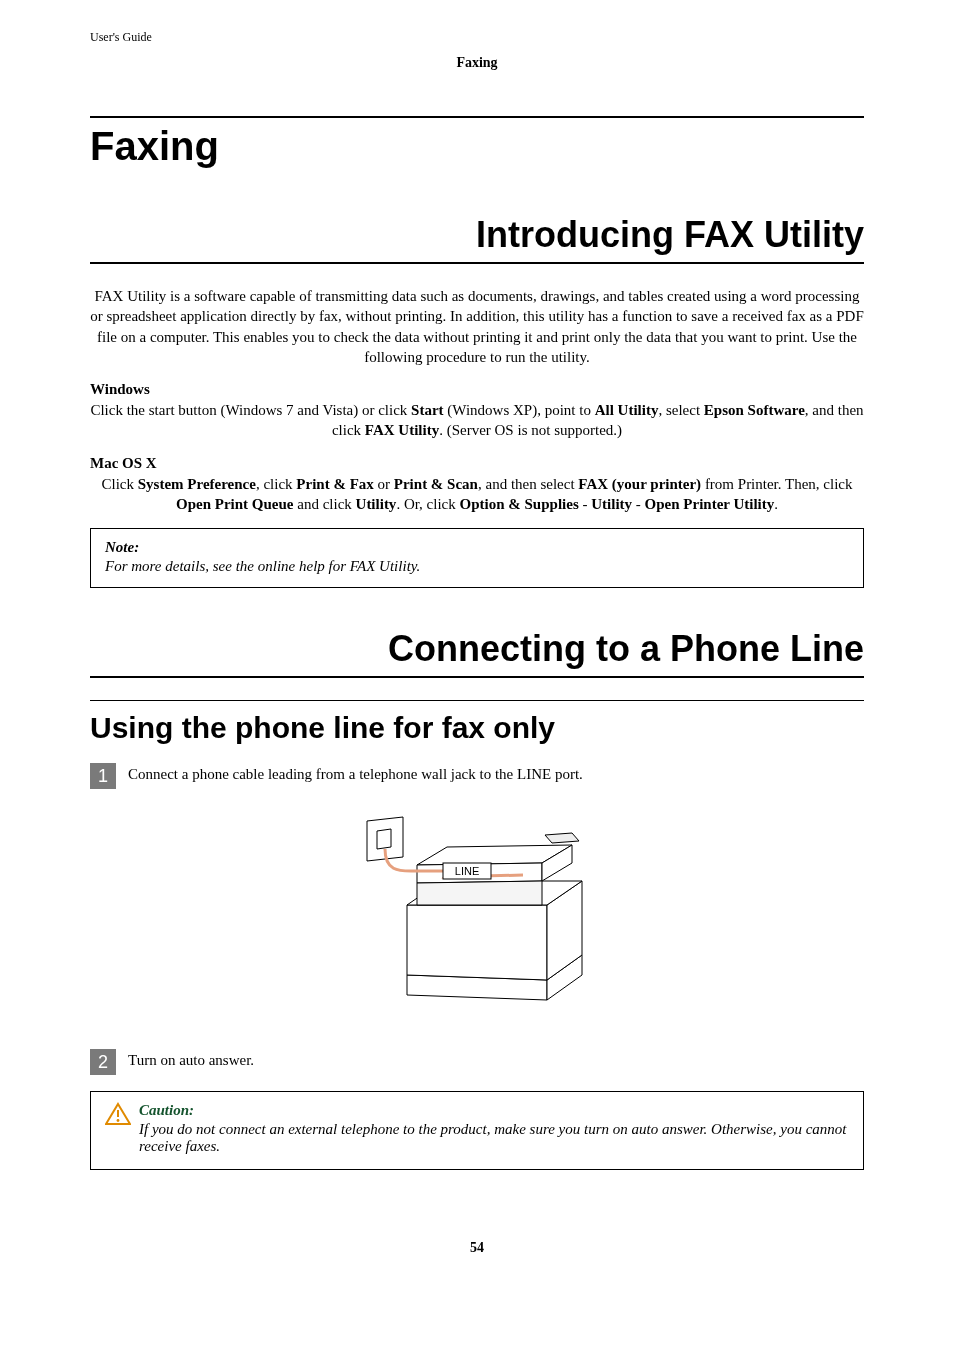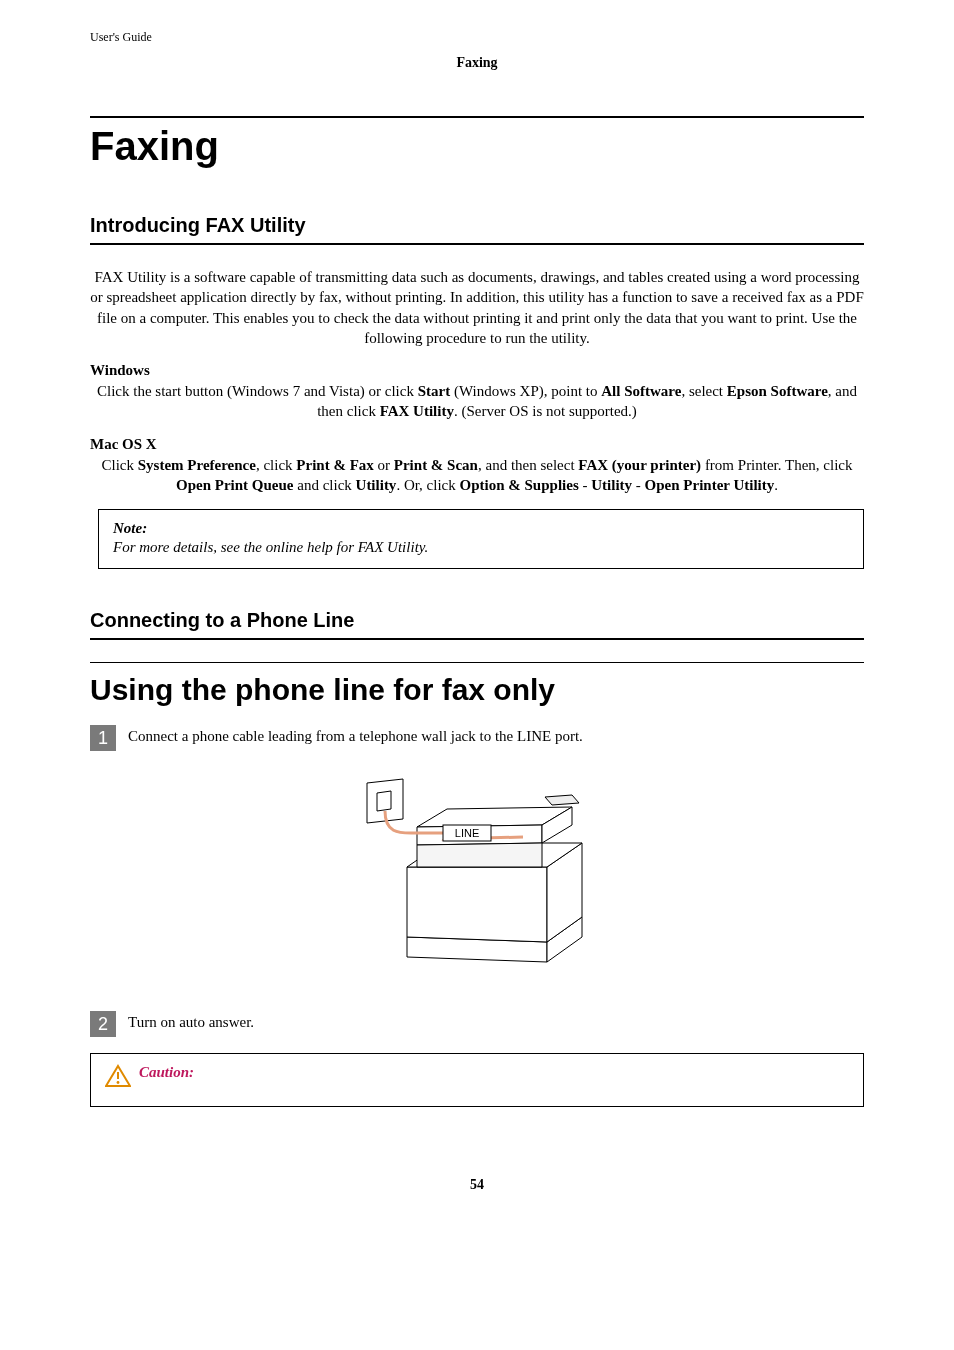--- a/index.html
+++ b/index.html
@@ -30,23 +30,24 @@
     margin: 0 0 6px 0;
   }
   h1 {
     font-family: "Myriad Pro", "Segoe UI", Arial, sans-serif;
     font-size: 40px;
     font-weight: 700;
     margin: 0 0 45px 0;
   }
   h2 {
     font-family: "Myriad Pro", "Segoe UI", Arial, sans-serif;
-    font-size: 20px;
+    font-size: 36px;
     font-weight: 700;
     margin: 0 0 6px 0;
+    text-align: right;
   }
   h3 {
     font-family: "Myriad Pro", "Segoe UI", Arial, sans-serif;
     font-size: 30px;
     font-weight: 700;
     margin: 0 0 18px 0;
   }
   hr.mid-rule {
     border: none;
     border-top: 2px solid #000;
@@ -65,21 +66,21 @@
   }
   p.sublabel {
     font-size: 15px;
     font-weight: bold;
     margin: 0 0 2px 0;
   }
   .note-box {
     border: 1px solid #000;
     padding: 10px 14px 12px 14px;
     font-size: 15px;
-    margin: 14px 0 40px 8px;
+    margin: 14px 0 40px 0;
   }
   .note-title {
     font-weight: bold;
     font-style: italic;
   }
   .note-body {
     font-style: italic;
     margin: 2px 0 0 0;
   }
   .step {
@@ -120,21 +121,21 @@
     display: flex;
     align-items: flex-start;
   }
   .caution-icon {
     flex: 0 0 28px;
     margin-right: 6px;
   }
   .caution-title {
     font-weight: bold;
     font-style: italic;
-    color: #be185d;
+    color: #14532d;
   }
   .caution-body {
     font-style: italic;
     margin: 2px 0 0 0;
   }
   .page-num {
     text-align: center;
     font-weight: bold;
     font-size: 14px;
     margin-top: 70px;
@@ -151,21 +152,21 @@
   <hr class="top-rule">
   <h1>Faxing</h1>
 
   <h2>Introducing FAX Utility</h2>
   <hr class="mid-rule">
 
   <p class="body">FAX Utility is a software capable of transmitting data such as documents, drawings, and tables created using a word processing or spreadsheet application directly by fax, without printing. In addition, this utility has a function to save a received fax as a PDF file on a computer. This enables you to check the data without printing it and print only the data that you want to print. Use the following procedure to run the utility.</p>
 
   <p class="sublabel">Windows</p>
   <p class="body">
-    <span>Click the start button (Windows 7 and Vista) or click </span><strong>Start</strong><span> (Windows XP), point to </span><strong>All Software</strong><span>, select </span><strong>Epson Software</strong><span>, and then click </span><strong>FAX Utility</strong><span>. (Server OS is not supported.)</span>
+    <span>Click the start button (Windows 7 and Vista) or click </span><strong>Start</strong><span> (Windows XP), point to </span><strong>All Utility</strong><span>, select </span><strong>Epson Software</strong><span>, and then click </span><strong>FAX Utility</strong><span>. (Server OS is not supported.)</span>
   </p>
 
   <p class="sublabel">Mac OS X</p>
   <p class="body">
     <span>Click </span><strong>System Preference</strong><span>, click </span><strong>Print &amp; Fax</strong><span> or </span><strong>Print &amp; Scan</strong><span>, and then select </span><strong>FAX (your printer)</strong><span> from Printer. Then, click </span><strong>Open Print Queue</strong><span> and click </span><strong>Utility</strong><span>. Or, click </span><strong>Option &amp; Supplies</strong><span> - </span><strong>Utility</strong><span> - </span><strong>Open Printer Utility</strong><span>.</span>
   </p>
 
   <div class="note-box">
     <div class="note-title">Note:</div>
     <div class="note-body">For more details, see the online help for FAX Utility.</div>
@@ -224,17 +225,18 @@
   <div class="caution-box">
     <div class="caution-icon">
       <svg width="26" height="24" viewBox="0 0 26 24">
         <polygon points="13,2 25,22 1,22" fill="none" stroke="#e08a00" stroke-width="2"></polygon>
         <line x1="13" y1="8" x2="13" y2="15" stroke="#e08a00" stroke-width="2"></line>
         <circle cx="13" cy="18.5" r="1.4" fill="#e08a00"></circle>
       </svg>
     </div>
     <div>
       <span class="caution-title">Caution:</span>
+      <div class="caution-body">If you do not connect an external telephone to the product, make sure you turn on auto answer. Otherwise, you cannot receive faxes.</div>
     </div>
   </div>
 
   <div class="page-num">54</div>
 </div>
 
 </body></html>

